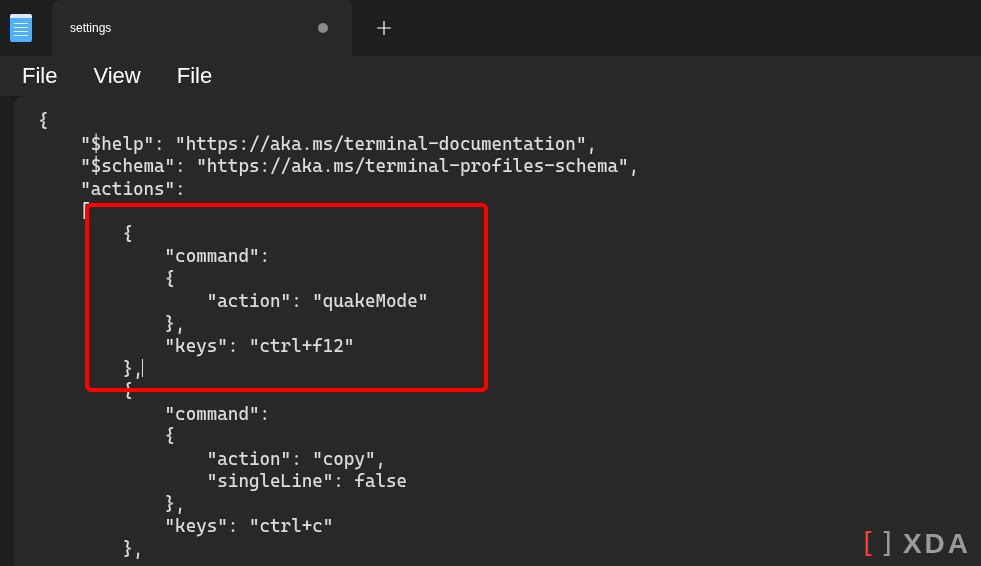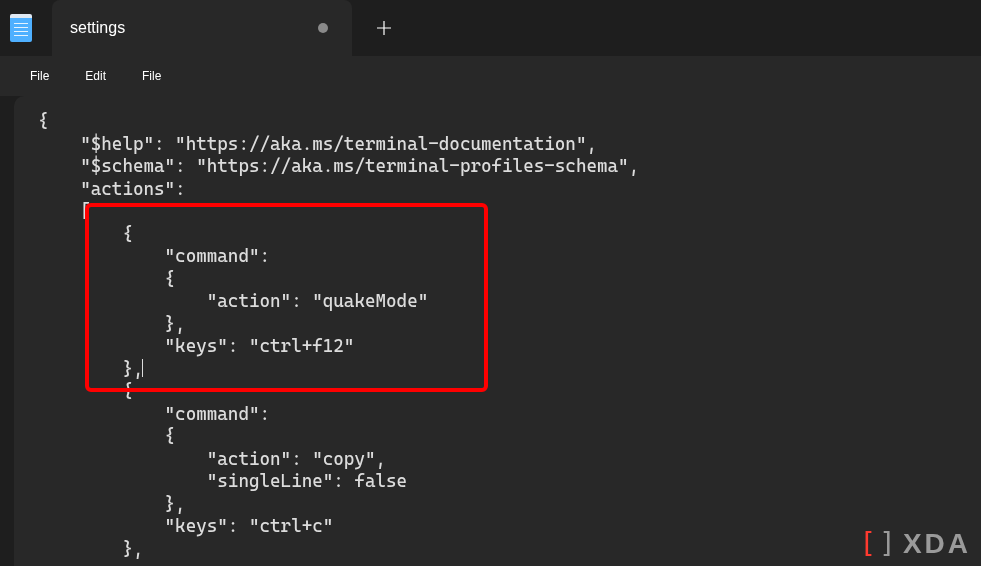--- a/index.html
+++ b/index.html
@@ -42,21 +42,21 @@
   .tab {
     height: 56px;
     min-width: 300px;
     background: #282828;
     border-top-left-radius: 8px;
     border-top-right-radius: 8px;
     display: flex;
     align-items: center;
     padding: 0 18px;
     color: #ffffff;
-    font-size: 16px;
+    font-size: 12px;
     position: relative;
   }
   .tab-modified {
     margin-left: auto;
     width: 10px;
     height: 10px;
     border-radius: 50%;
     background: #8a8a8a;
     margin-right: 6px;
   }
@@ -69,24 +69,24 @@
     color: #ffffff;
     font-size: 20px;
     margin-left: 8px;
     cursor: pointer;
   }
   .menubar {
     height: 40px;
     background: #282828;
     display: flex;
     align-items: center;
-    padding-left: 30px;
+    padding-left: 22px;
     gap: 36px;
     color: #ffffff;
-    font-size: 12px;
+    font-size: 22px;
   }
   .menubar span { cursor: pointer; }
   .editor-wrap {
     position: absolute;
     top: 96px;
     left: 14px;
     right: 0;
     bottom: 0;
     background: #282828;
     border-top-left-radius: 10px;
@@ -152,21 +152,21 @@
     <span>
       <svg width="14" height="14" viewBox="0 0 14 14">
           <path d="M7 0v14M0 7h14" stroke="#ffffff" stroke-width="1.2"></path>
         </svg>
     </span>
   </div>
 </div>
 
 <div class="menubar">
   <span>File</span>
-  <span>Edit</span>
+  <span>View</span>
   <span>File</span>
 </div>
 
 <div class="editor-wrap">
   <div class="editor"><span>{</span>
 <span>    "$help": "https://aka.ms/terminal-documentation",</span>
 <span>    "$schema": "https://aka.ms/terminal-profiles-schema",</span>
 <span>    "actions":</span>
 <span>    [</span>
 <span>        {</span>

